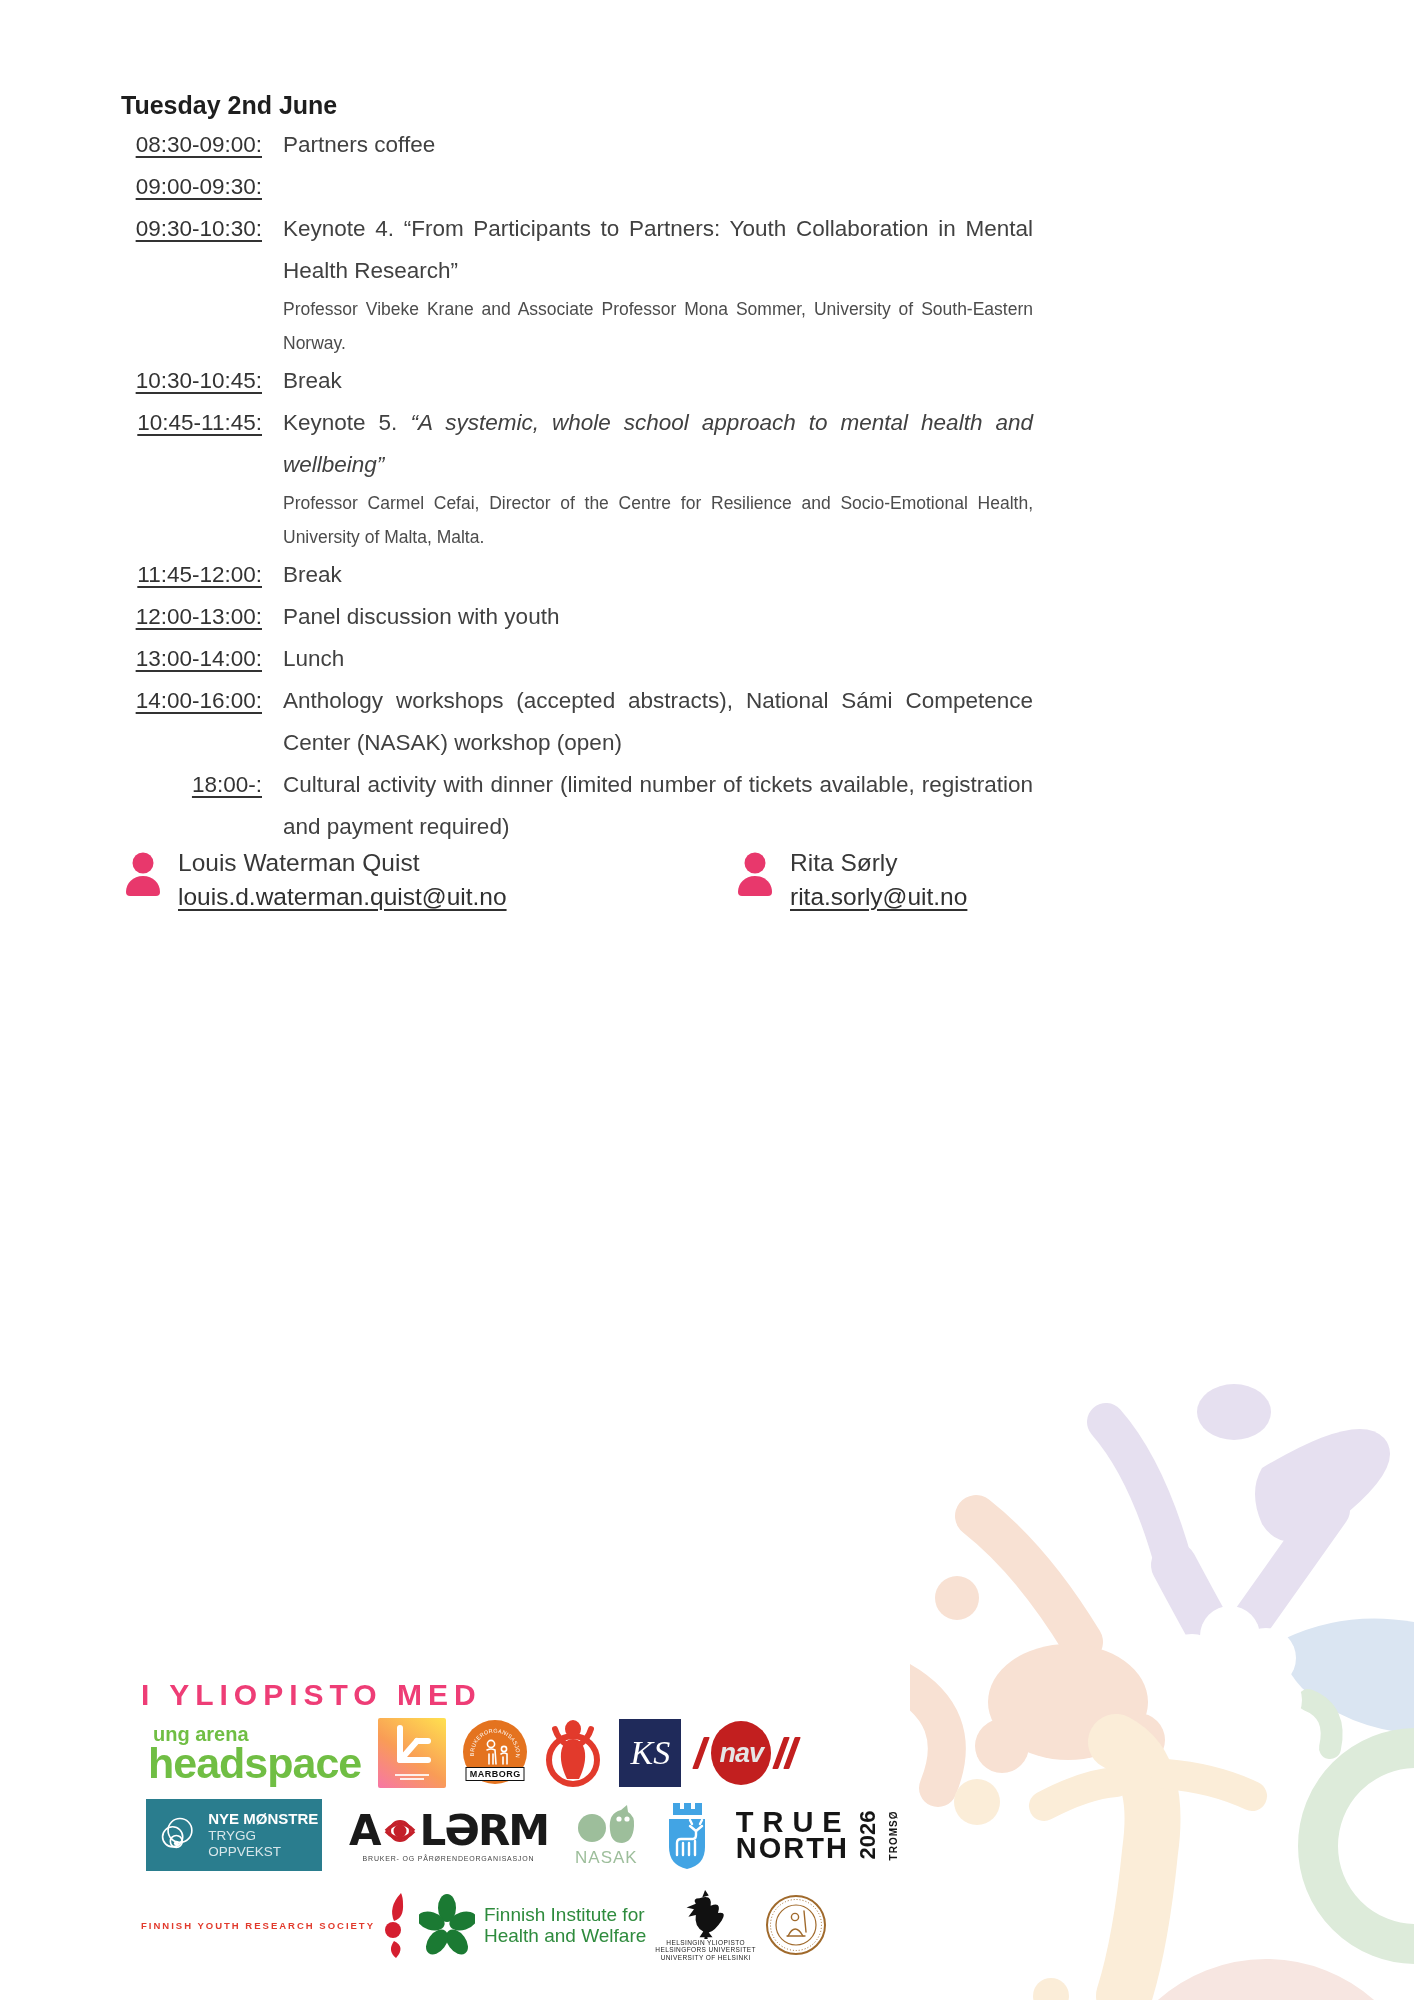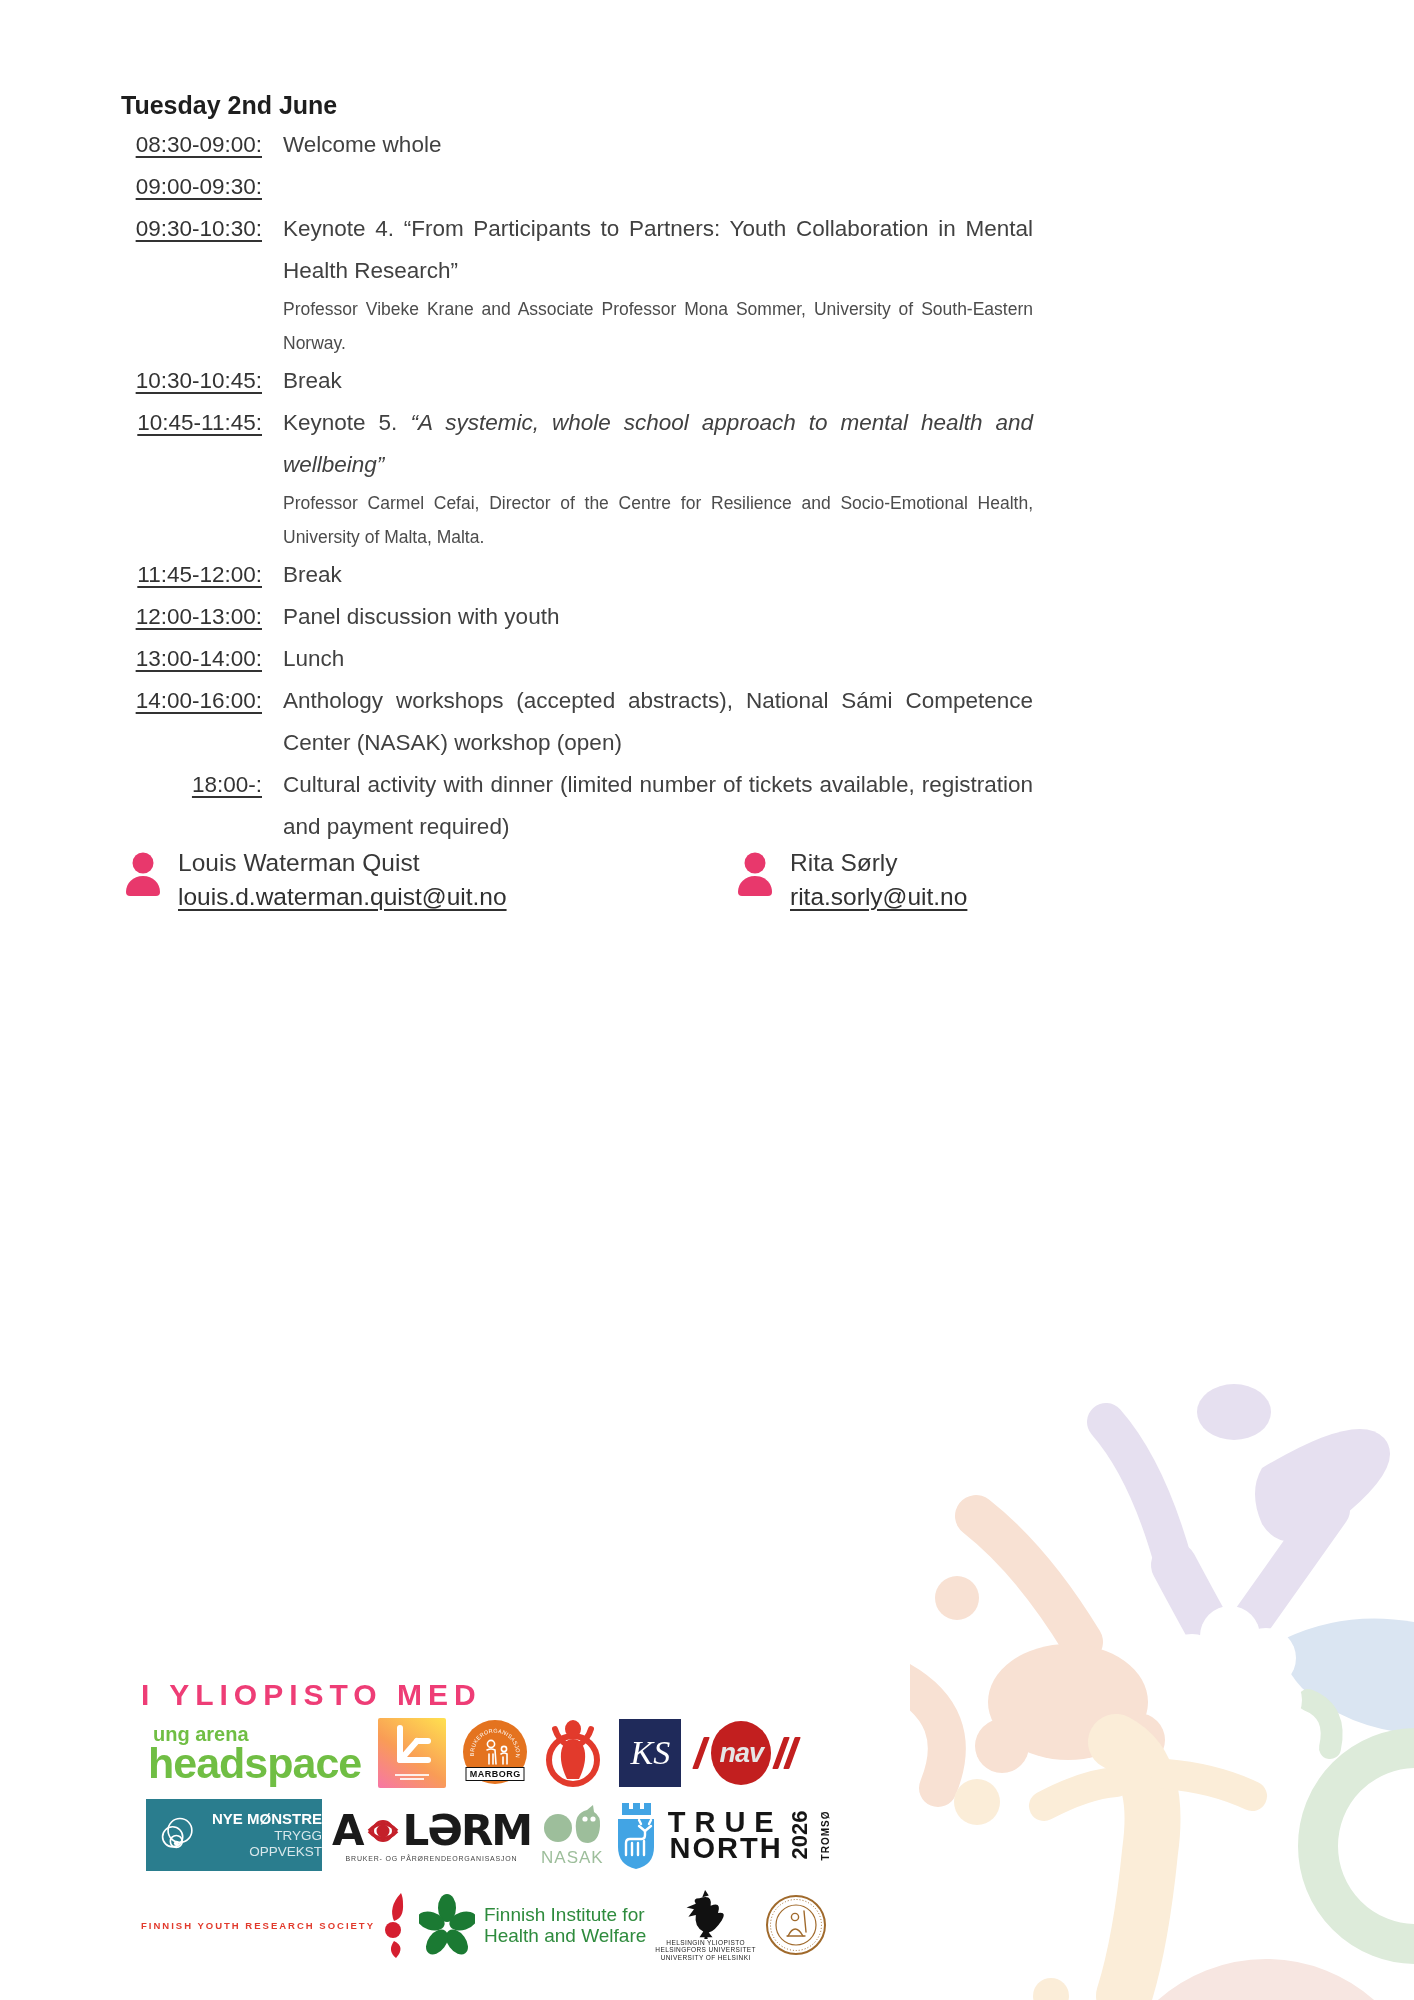--- a/index.html
+++ b/index.html
@@ -25,21 +25,21 @@
   .contact{position:absolute;display:flex;gap:15px;}
   .contact.c1{left:123px;top:846px;}
   .contact.c2{left:735px;top:846px;}
   .cicon{width:40px;height:46px;margin-top:5px;flex:0 0 auto;}
   .cname{font-size:24.5px;line-height:34px;color:#383838;}
   .cemail{font-size:24.5px;line-height:34px;color:#303030;text-decoration:underline;text-decoration-thickness:1.5px;text-underline-offset:4px;}
   
   .ptitle{position:absolute;left:141px;top:1678px;font-size:30px;font-weight:800;letter-spacing:6px;color:#EE3D76;white-space:nowrap;}
   .prow{position:absolute;display:flex;align-items:center;}
   .prow1{left:148px;top:1716px;height:74px;gap:17px;}
-  .prow2{left:146px;top:1798px;height:74px;gap:10px;text-align:right;}
+  .prow2{left:146px;top:1798px;height:74px;gap:27px;}
   .prow3{left:141px;top:1888px;height:74px;gap:9px;}
   .prow > *{flex:0 0 auto;}
   
   .lg-headspace{display:flex;flex-direction:column;}
   .hs-top{font-size:20px;font-weight:700;color:#70BE44;line-height:19px;margin-left:5px;}
   .hs-main{font-size:43px;font-weight:700;color:#70BE44;line-height:38px;letter-spacing:-1px;}
   
   .lg-ff{width:68px;height:70px;border-radius:2px;position:relative;
     background:linear-gradient(35deg,#F776A6 0%,#F99C56 45%,#FFE14F 100%);}
   .lg-ff svg{position:absolute;left:12px;top:6px;}
@@ -138,21 +138,21 @@
       <circle cx="322" cy="642" r="36"></circle>
     </g>
   </svg>
 
   <h1 class="day-title">Tuesday 2nd June</h1>
 
   <div class="schedule">
     <div class="srow">
       <div class="stime">08:30-09:00:</div>
       <div class="sdesc-wrap">
-        <div class="sdesc"><span class="sd-plain">Welcome whole</span></div>
+        <div class="sdesc"><span class="sd-plain">Partners coffee</span></div>
 
       </div>
     </div>
 
     <div class="srow">
       <div class="stime">09:00-09:30:</div>
     </div>
 
     <div class="srow">
       <div class="stime">09:30-10:30:</div>

